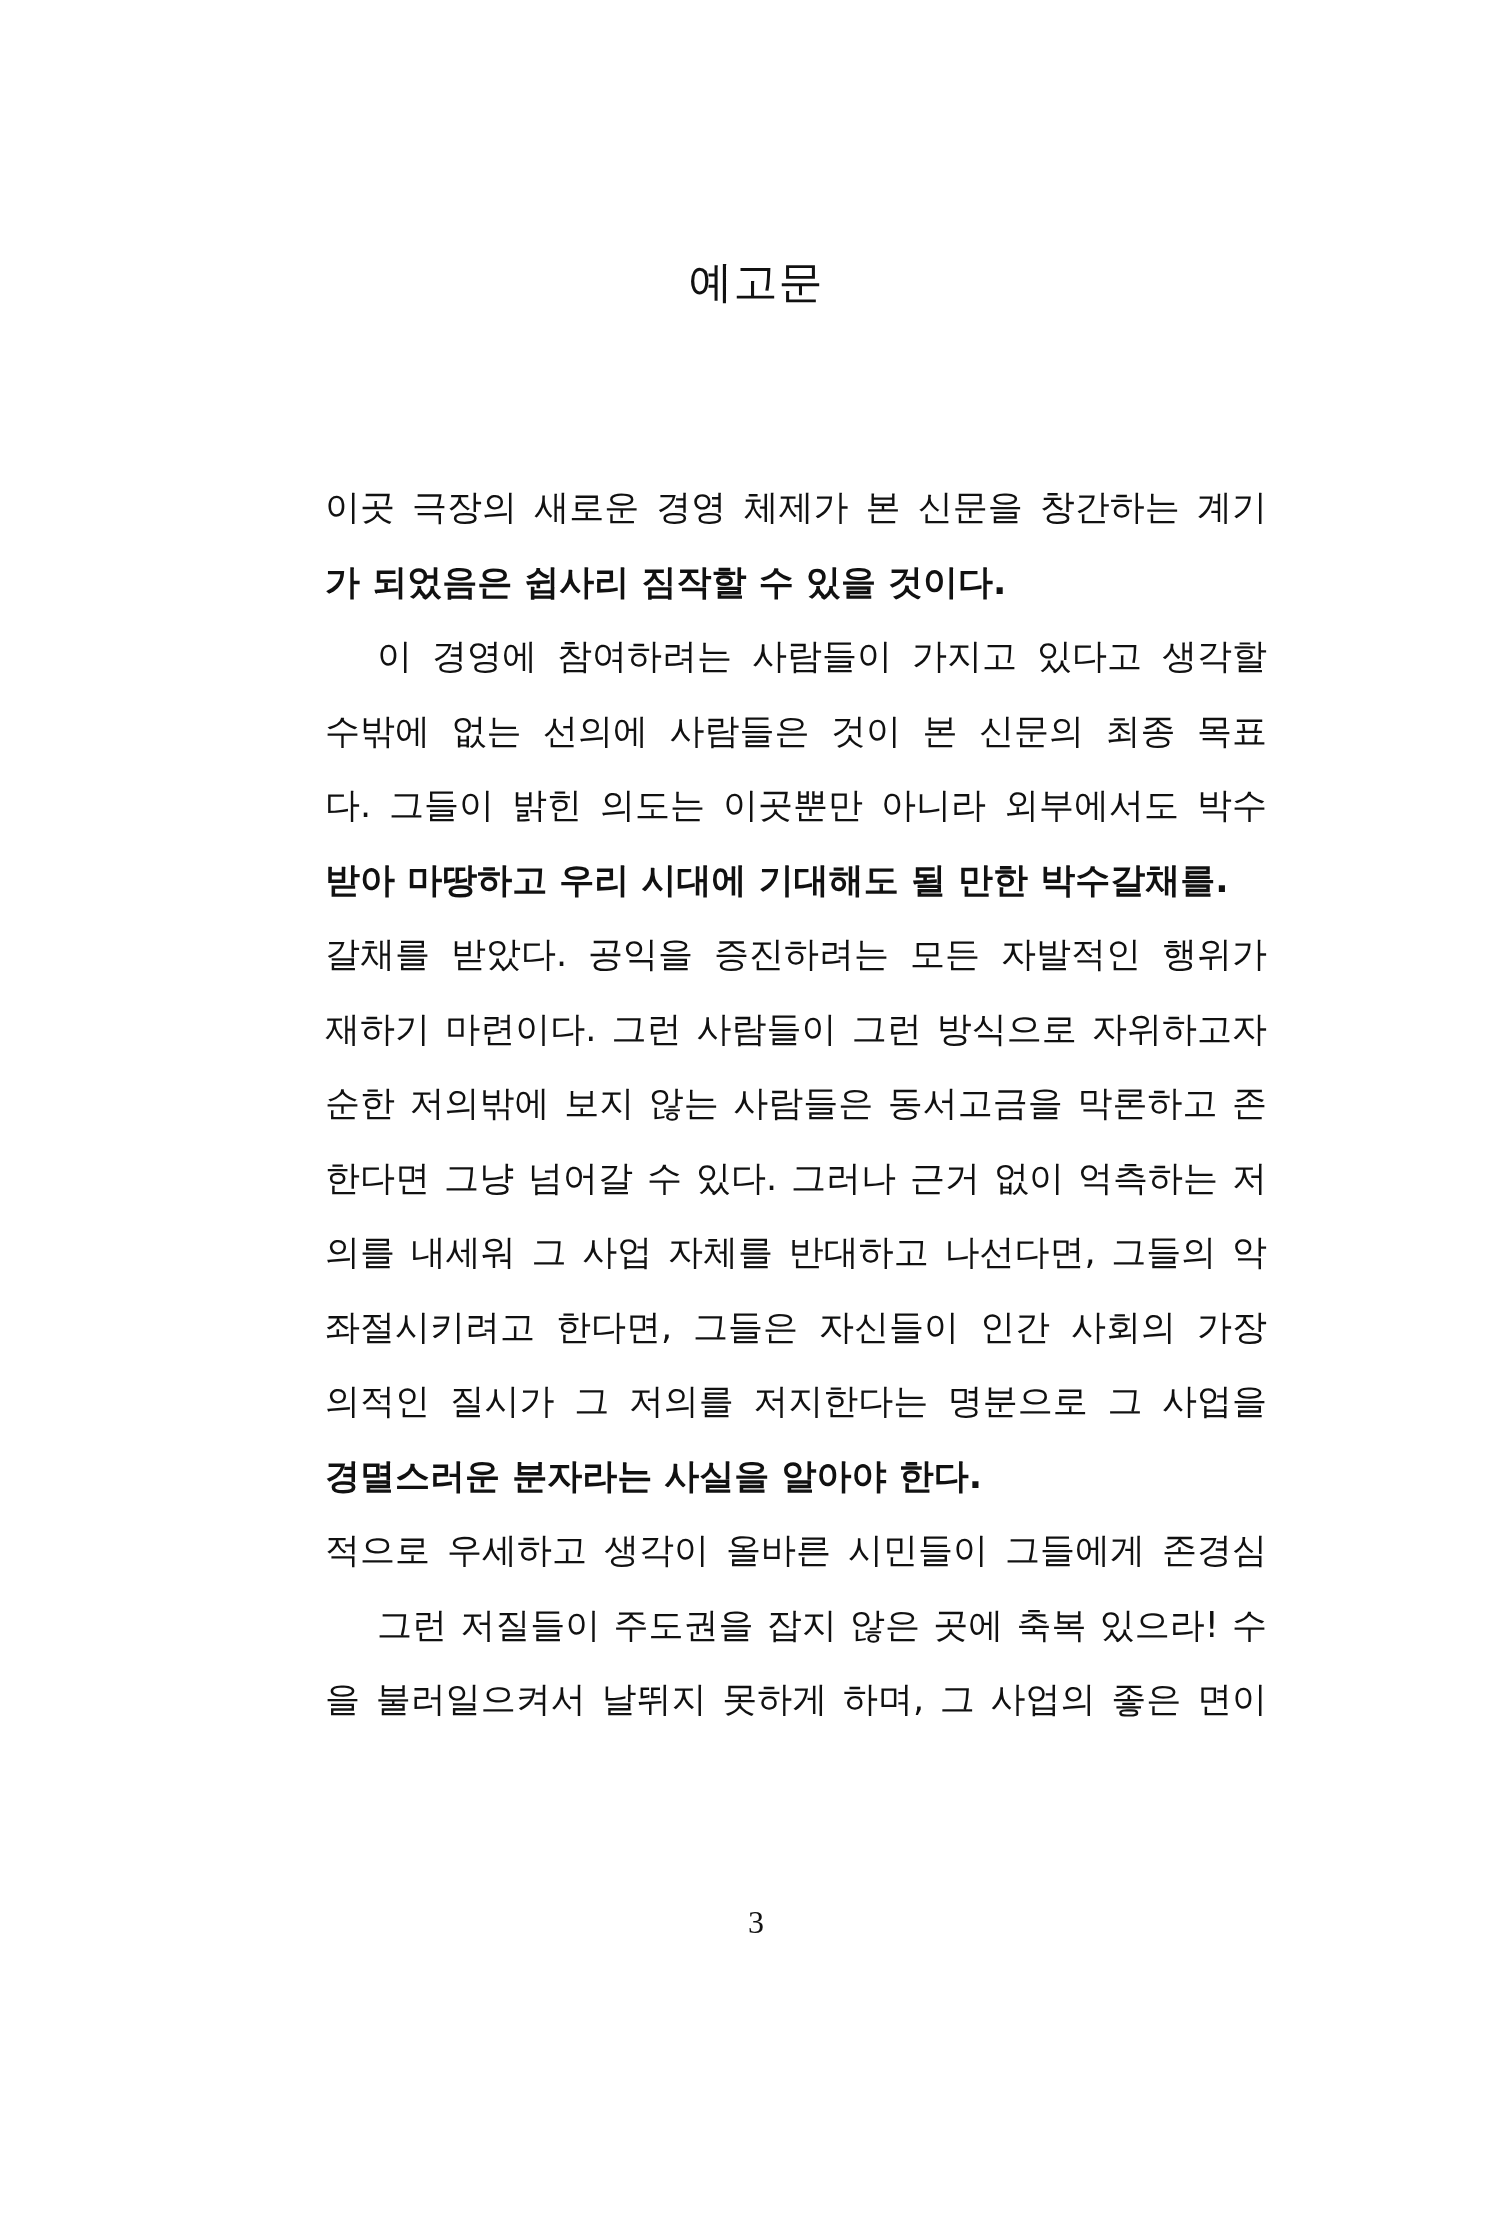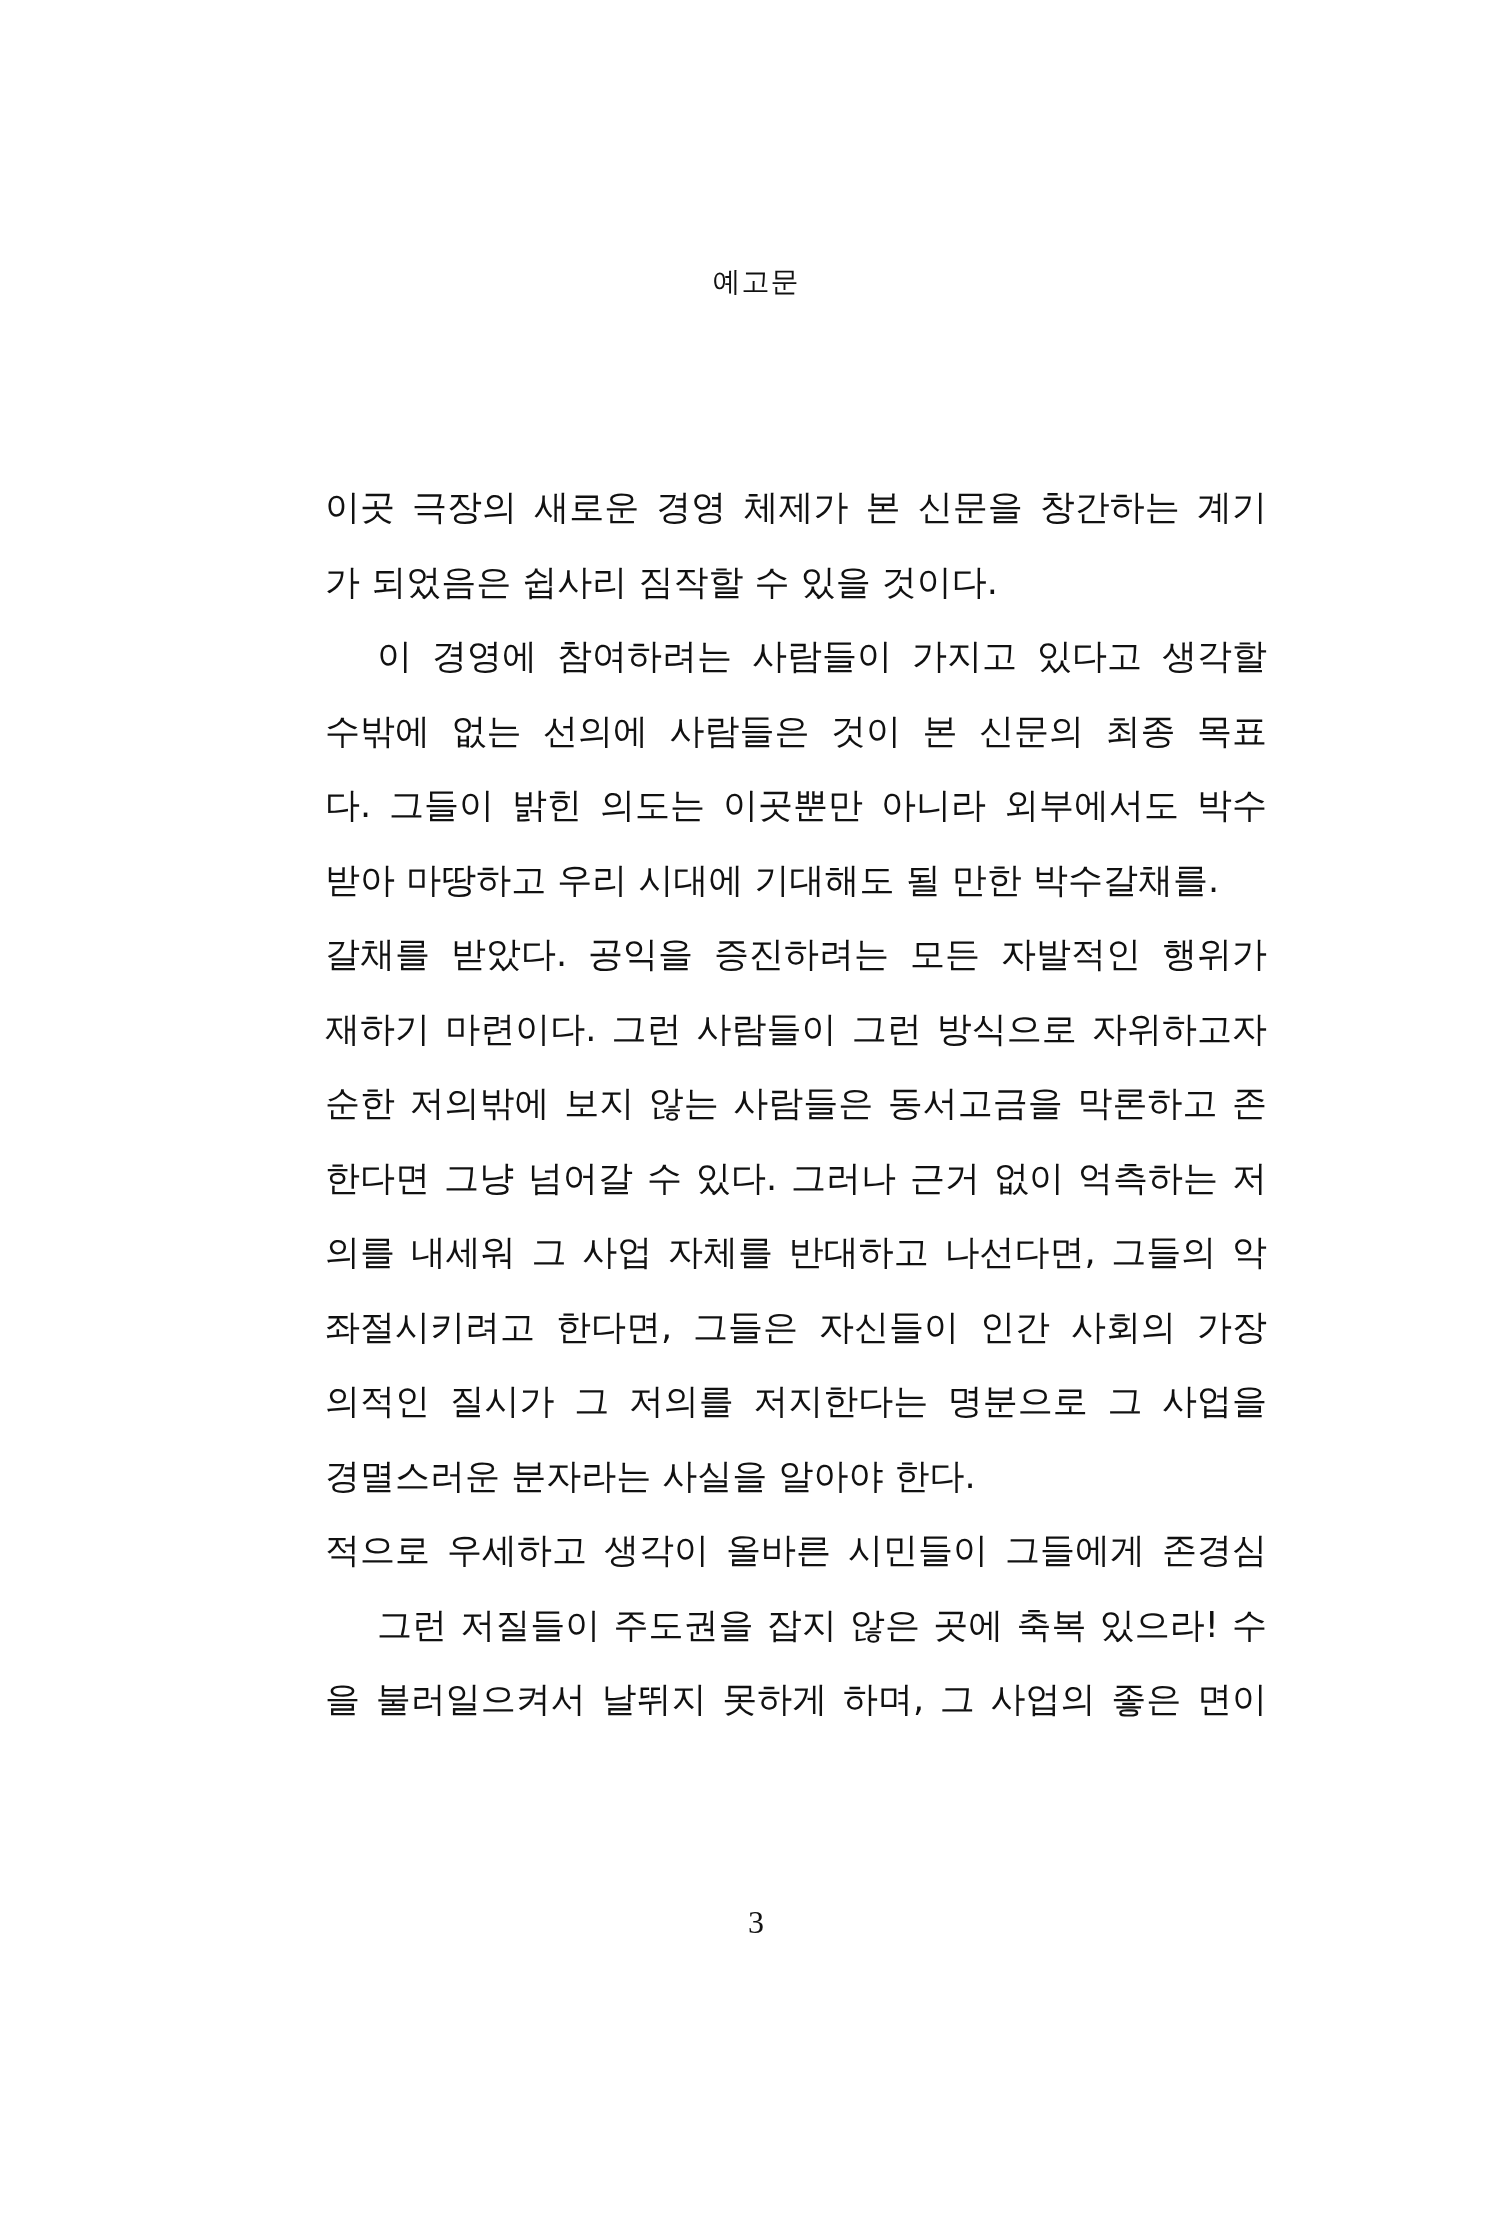--- a/index.html
+++ b/index.html
@@ -20,21 +20,21 @@
       left: 0; top: 0;
       width: 1512px;
       height: 2220px;
     }
     .title {
       position: absolute;
       top: 250px;
       left: 0;
       width: 1512px;
       text-align: center;
-      font-size: 28px;
+      font-size: 44px;
       line-height: 64px;
       letter-spacing: 1px;
     }
     .body-text {
       position: absolute;
       top: 470px;
       left: 325px;
       width: 942px;
     }
     .line {
@@ -42,20 +42,21 @@
       height: 74.5px;
       line-height: 74.5px;
       font-size: 35px;
       white-space: nowrap;
       text-align: justify;
       text-align-last: justify;
       letter-spacing: 0;
     }
     .line.last {
       text-align-last: left;
+      font-weight: bold;
     }
     .line.indent {
       padding-left: 52px;
     }
     .page-number {
       position: absolute;
       top: 1896px;
       left: 0;
       width: 1512px;
       text-align: center;

